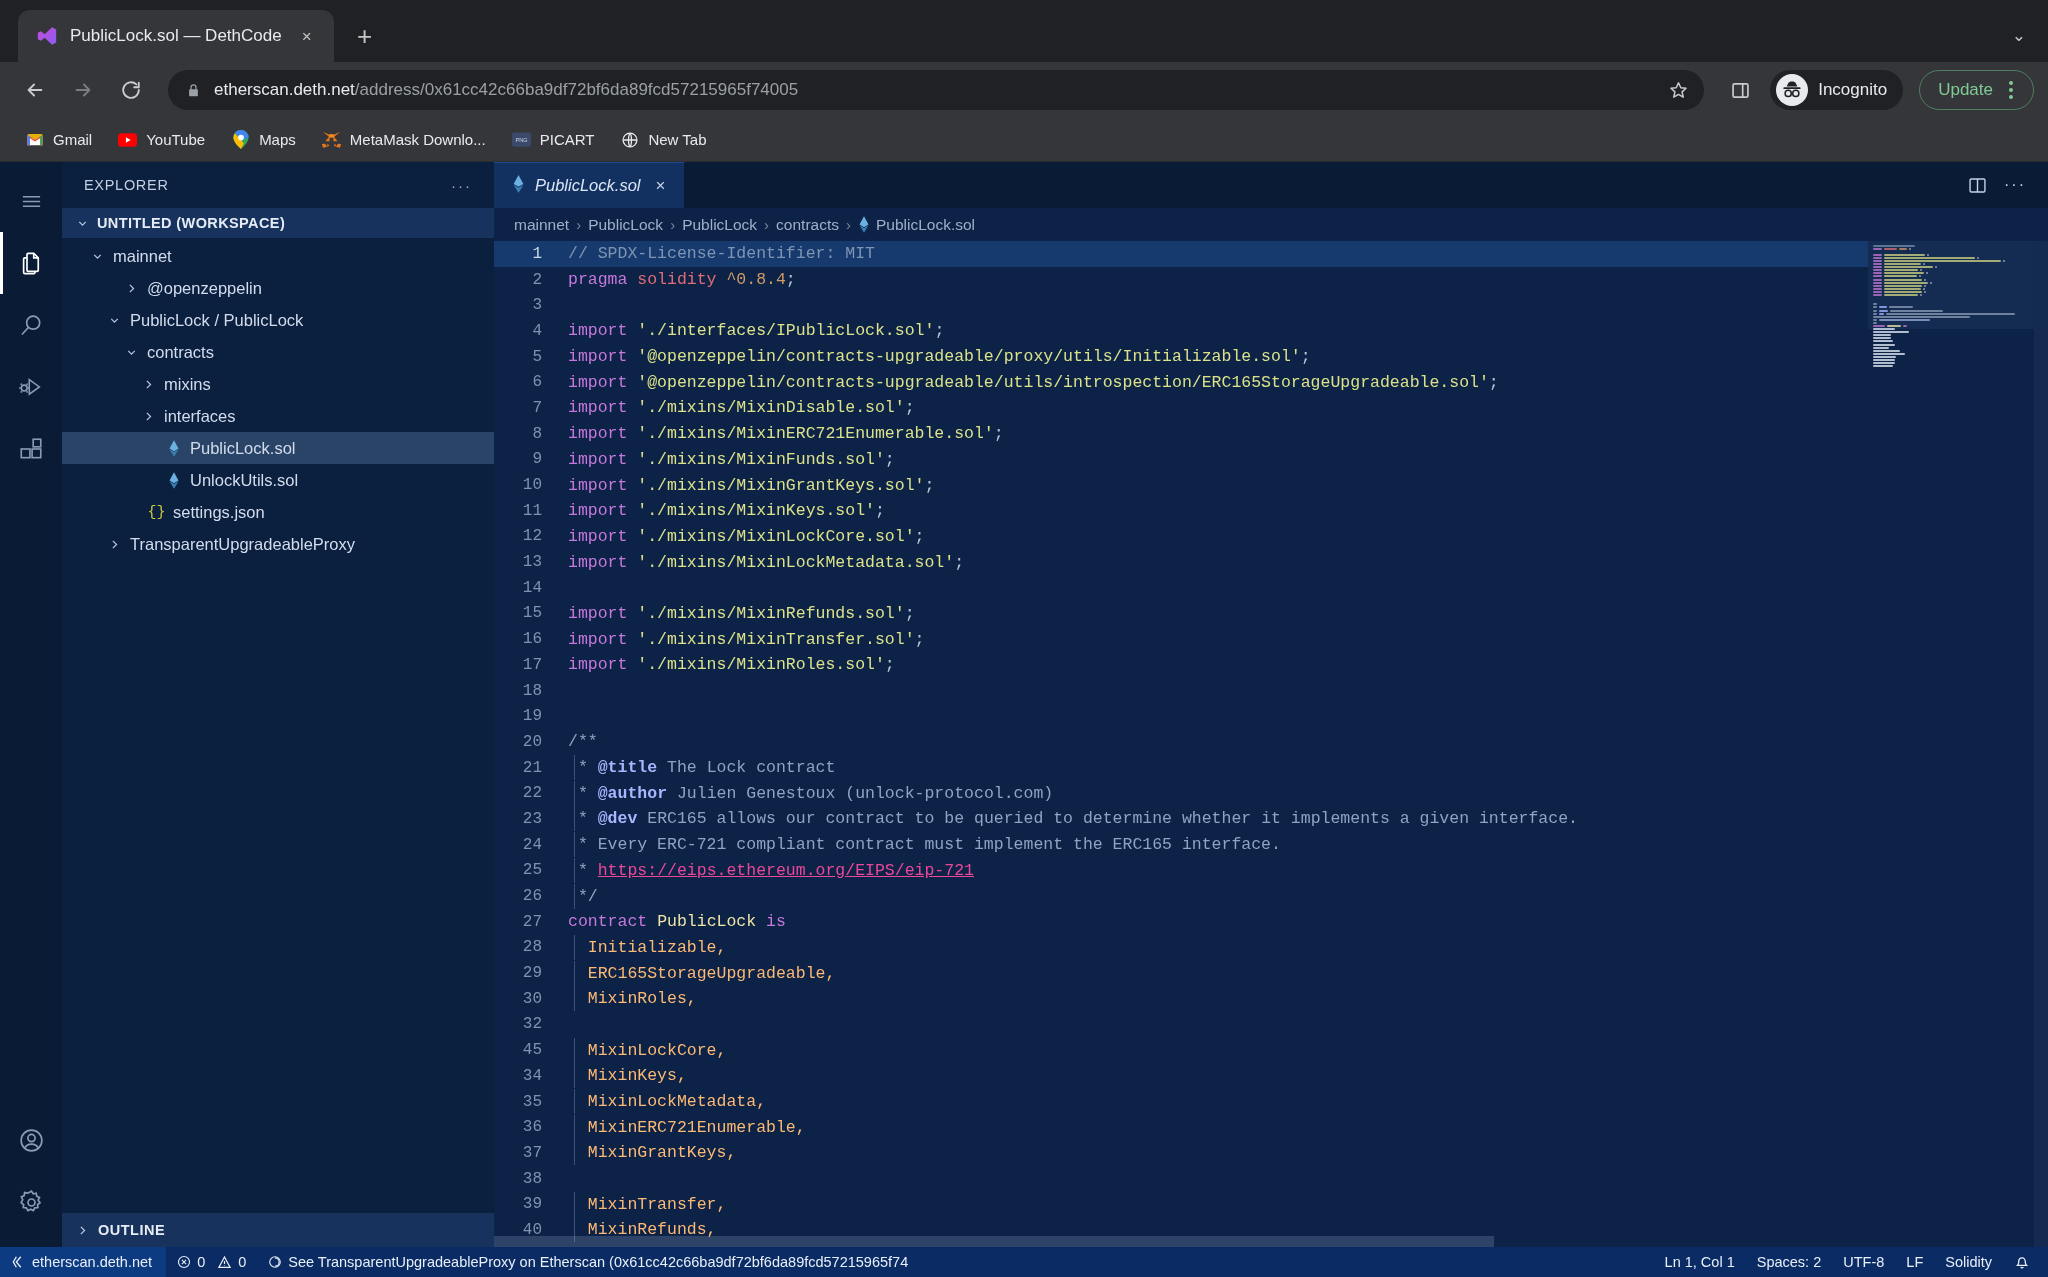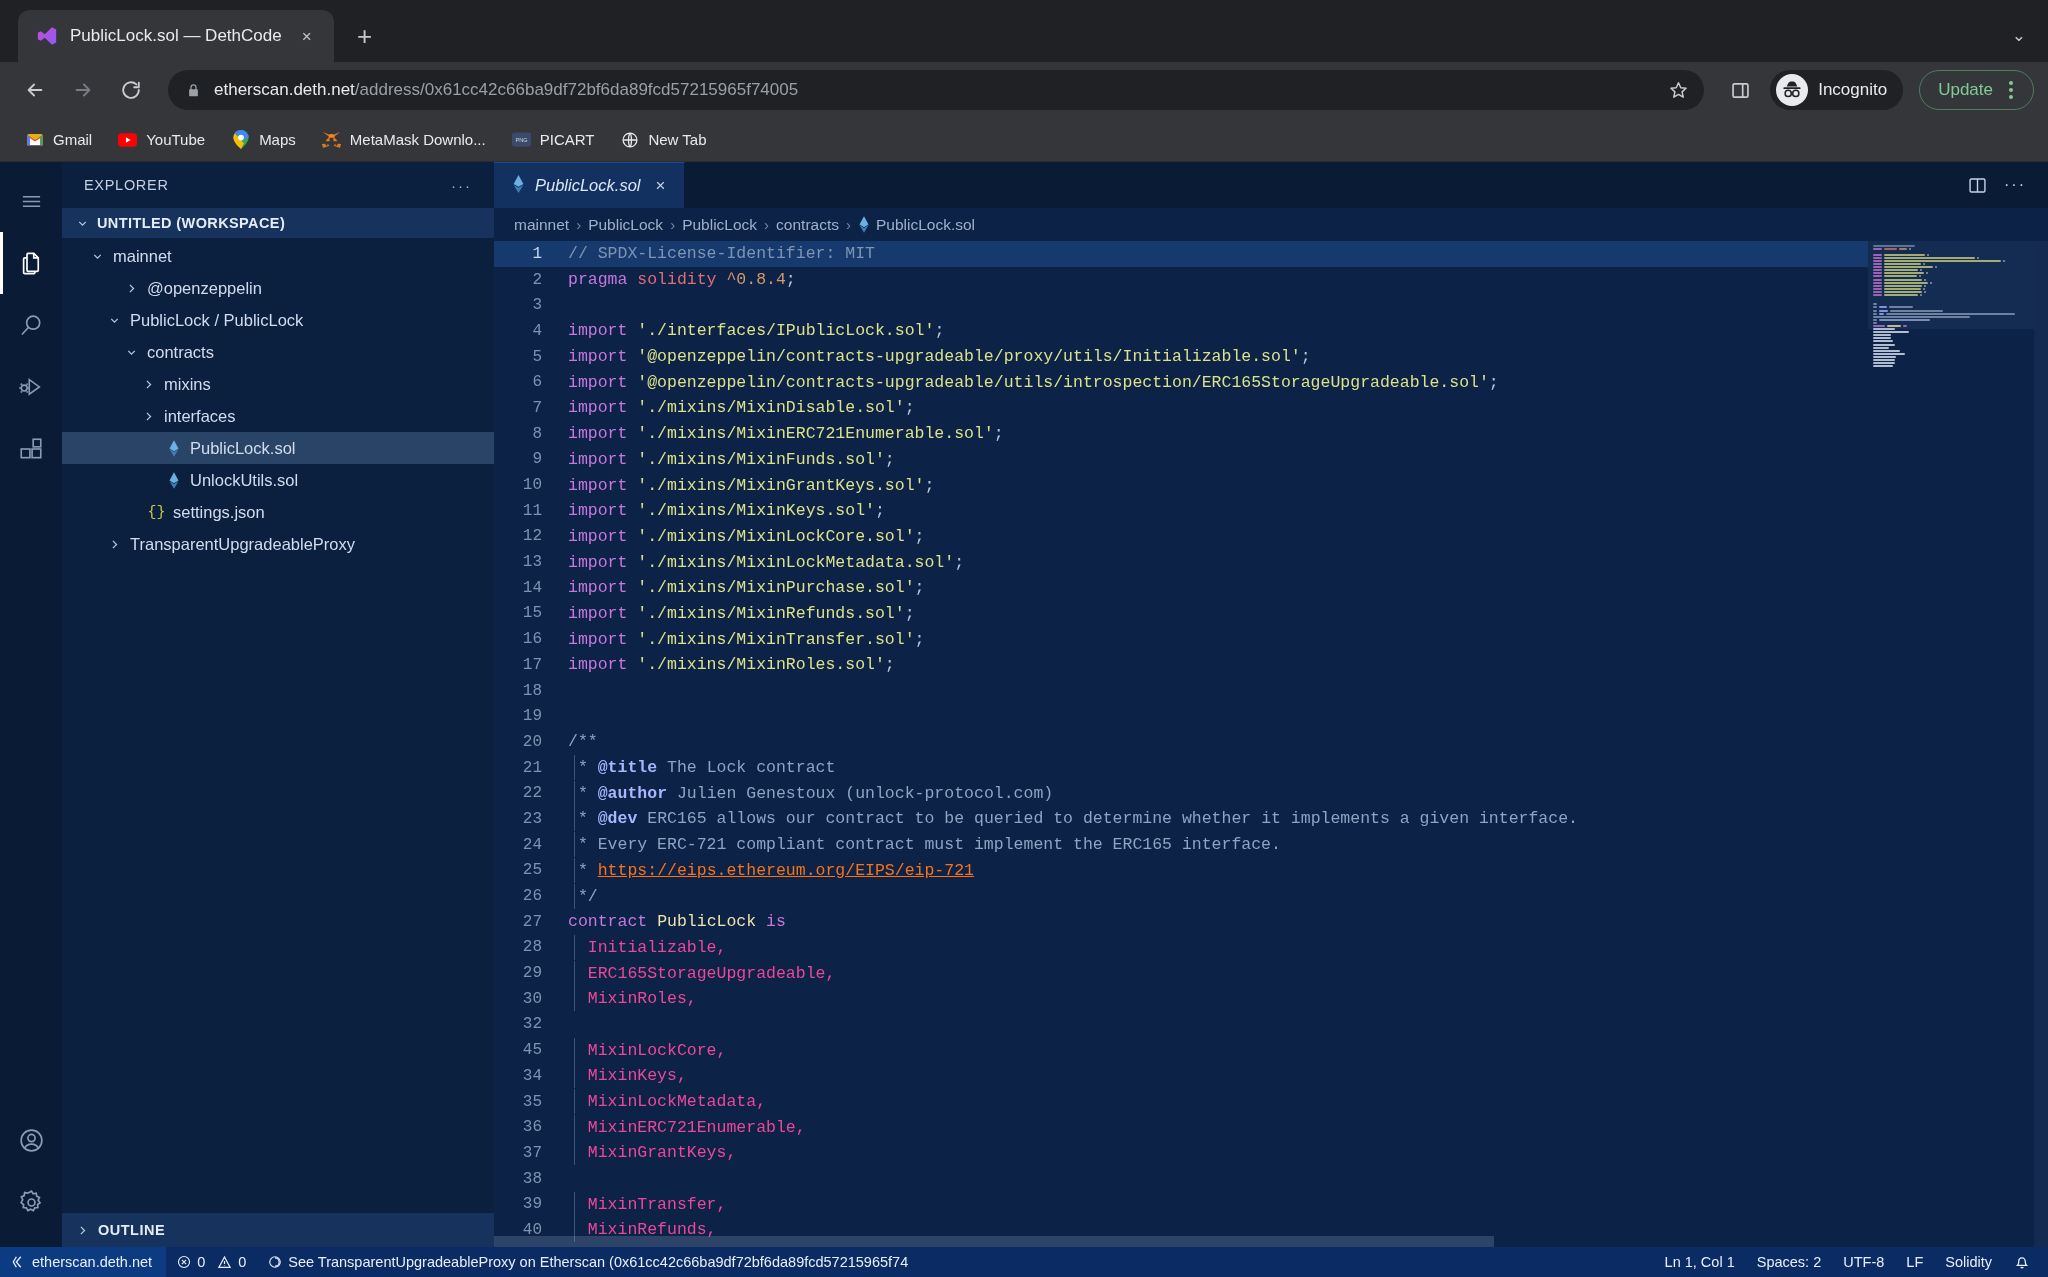--- a/index.html
+++ b/index.html
@@ -197,22 +197,22 @@
   
   .t-cmt   { color: #7f94b3; }
   .t-kw    { color: #c678dd; text-align: right; }
   .t-type  { color: #e06c75; }
   .t-num   { color: #d19a66; }
   .t-str   { color: #dbe28a; }
   .t-punc  { color: #b9c6d8; }
   .t-cls   { color: #f0e4a8; }
   .t-doc   { color: #8fa3c2; }
   .t-tag   { color: #a9b6ff; font-weight: bold; }
-  .t-link  { color: #f97316; text-decoration: underline; font-family: Liberation Mono, monospace; }
-  .t-plain { color: #ec4899; }
+  .t-link  { color: #ec4899; text-decoration: underline; font-family: Liberation Mono, monospace; }
+  .t-plain { color: #fdba74; }
 
   .minimap {
     width: 180px; flex: 0 0 180px; background: #0d2247; position: relative;
     overflow: hidden; padding-top: 3px;
   }
   .mm-line { height: 3.1px; display: flex; align-items: center; padding-left: 5px; gap: 2px; }
   .mm-seg { height: 2px; border-radius: 1px; display: block; }
   .mm-slider {
     position: absolute; right: 0; top: 0; width: 14px; height: 100%;
     background: rgba(120,150,200,0.07);
@@ -614,21 +614,21 @@
               <div class="cline"><div class="lnum">4</div><div class="ctext"><span class="t-kw">import </span><span class="t-str">'./interfaces/IPublicLock.sol'</span><span class="t-punc">;</span></div></div>
               <div class="cline"><div class="lnum">5</div><div class="ctext"><span class="t-kw">import </span><span class="t-str">'@openzeppelin/contracts-upgradeable/proxy/utils/Initializable.sol'</span><span class="t-punc">;</span></div></div>
               <div class="cline"><div class="lnum">6</div><div class="ctext"><span class="t-kw">import </span><span class="t-str">'@openzeppelin/contracts-upgradeable/utils/introspection/ERC165StorageUpgradeable.sol'</span><span class="t-punc">;</span></div></div>
               <div class="cline"><div class="lnum">7</div><div class="ctext"><span class="t-kw">import </span><span class="t-str">'./mixins/MixinDisable.sol'</span><span class="t-punc">;</span></div></div>
               <div class="cline"><div class="lnum">8</div><div class="ctext"><span class="t-kw">import </span><span class="t-str">'./mixins/MixinERC721Enumerable.sol'</span><span class="t-punc">;</span></div></div>
               <div class="cline"><div class="lnum">9</div><div class="ctext"><span class="t-kw">import </span><span class="t-str">'./mixins/MixinFunds.sol'</span><span class="t-punc">;</span></div></div>
               <div class="cline"><div class="lnum">10</div><div class="ctext"><span class="t-kw">import </span><span class="t-str">'./mixins/MixinGrantKeys.sol'</span><span class="t-punc">;</span></div></div>
               <div class="cline"><div class="lnum">11</div><div class="ctext"><span class="t-kw">import </span><span class="t-str">'./mixins/MixinKeys.sol'</span><span class="t-punc">;</span></div></div>
               <div class="cline"><div class="lnum">12</div><div class="ctext"><span class="t-kw">import </span><span class="t-str">'./mixins/MixinLockCore.sol'</span><span class="t-punc">;</span></div></div>
               <div class="cline"><div class="lnum">13</div><div class="ctext"><span class="t-kw">import </span><span class="t-str">'./mixins/MixinLockMetadata.sol'</span><span class="t-punc">;</span></div></div>
-              <div class="cline"><div class="lnum">14</div><div class="ctext"><span class="t-kw">import </span><span class="t-str">'./mixins/MixinPurchase.sol'</span><span class="t-punc">;</span></div></div>
+              <div class="cline"><div class="lnum">14</div></div>
               <div class="cline"><div class="lnum">15</div><div class="ctext"><span class="t-kw">import </span><span class="t-str">'./mixins/MixinRefunds.sol'</span><span class="t-punc">;</span></div></div>
               <div class="cline"><div class="lnum">16</div><div class="ctext"><span class="t-kw">import </span><span class="t-str">'./mixins/MixinTransfer.sol'</span><span class="t-punc">;</span></div></div>
               <div class="cline"><div class="lnum">17</div><div class="ctext"><span class="t-kw">import </span><span class="t-str">'./mixins/MixinRoles.sol'</span><span class="t-punc">;</span></div></div>
               <div class="cline"><div class="lnum">18</div><div class="ctext">&nbsp;</div></div>
               <div class="cline"><div class="lnum">19</div><div class="ctext">&nbsp;</div></div>
               <div class="cline"><div class="lnum">20</div><div class="ctext"><span class="t-doc">/**</span></div></div>
               <div class="cline"><div class="lnum">21</div><div class="ctext"><span class="indent-guide"></span><span class="t-doc"> * </span><span class="t-tag">@title</span><span class="t-doc"> The Lock contract</span></div></div>
               <div class="cline"><div class="lnum">22</div><div class="ctext"><span class="indent-guide"></span><span class="t-doc"> * </span><span class="t-tag">@author</span><span class="t-doc"> Julien Genestoux (unlock-protocol.com)</span></div></div>
               <div class="cline"><div class="lnum">23</div><div class="ctext"><span class="indent-guide"></span><span class="t-doc"> * </span><span class="t-tag">@dev</span><span class="t-doc"> ERC165 allows our contract to be queried to determine whether it implements a given interface.</span></div></div>
               <div class="cline"><div class="lnum">24</div><div class="ctext"><span class="indent-guide"></span><span class="t-doc"> * Every ERC-721 compliant contract must implement the ERC165 interface.</span></div></div>

